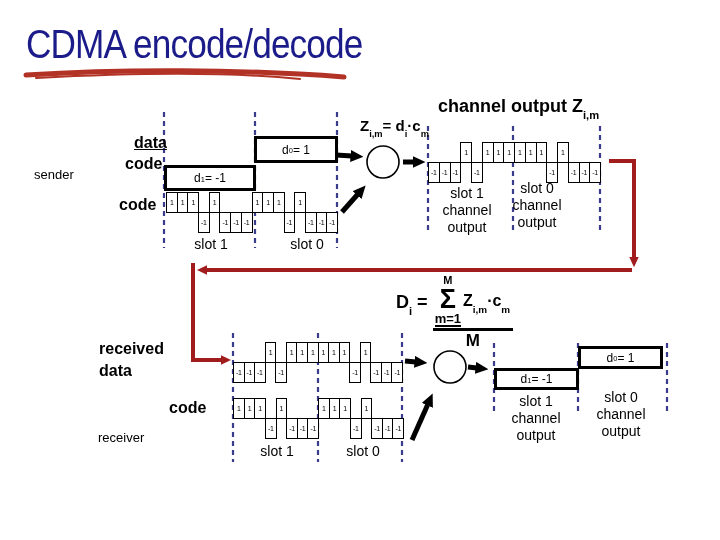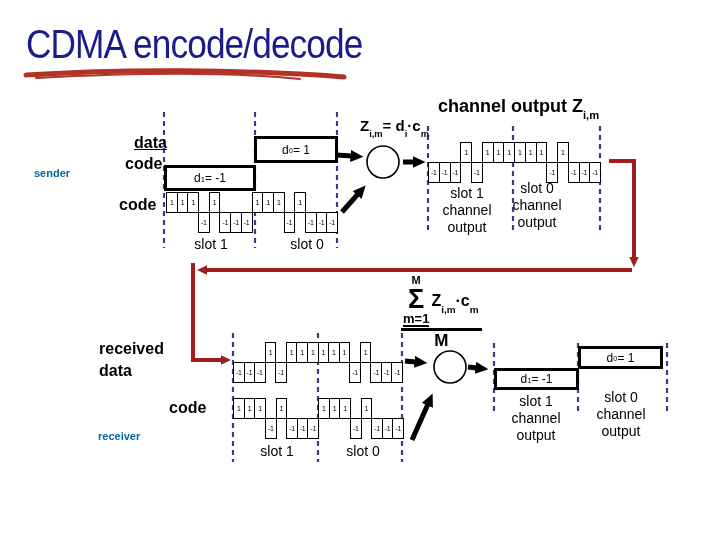--- a/index.html
+++ b/index.html
@@ -3,21 +3,21 @@
 <meta charset="utf-8">
 <style>
   html,body{margin:0;padding:0;background:#888;}
   .slide{position:relative;width:720px;height:540px;background:#ffffff;overflow:hidden;
          font-family:"Liberation Sans",sans-serif;color:#000;}
   svg.overlay{position:absolute;left:0;top:0;width:720px;height:540px;z-index:1;pointer-events:none;}
   .title{position:absolute;left:26px;top:22px;font-size:40px;font-weight:500;letter-spacing:-1px;
          color:#1b1b8a;transform:scaleX(0.88);transform-origin:left top;white-space:nowrap;z-index:2;}
   .heading{position:absolute;font-size:18px;font-weight:600;white-space:nowrap;z-index:2;}
   .lbl{position:absolute;font-size:16px;font-weight:bold;white-space:nowrap;z-index:2;}
-  .speaker{position:absolute;font-size:11px;font-weight:700;color:#0369a1;white-space:nowrap;z-index:2;}
+  .speaker{position:absolute;font-size:13px;font-weight:400;color:#000000;white-space:nowrap;z-index:2;}
   .slot{position:absolute;font-size:14px;text-align:center;white-space:nowrap;z-index:2;}
   .slotblock{position:absolute;font-size:14px;line-height:17px;text-align:center;z-index:2;}
   .zform{position:absolute;font-size:15px;font-weight:bold;white-space:nowrap;z-index:2;margin-left:20px;}
   sub{font-size:0.62em;position:relative;top:0.25em;line-height:0;}
   .dbox{position:absolute;border:3px solid #000;background:#fff;display:flex;align-items:center;
         justify-content:center;font-size:12px;z-index:2;box-sizing:border-box;}
   .wave{position:absolute;display:flex;height:40px;z-index:2;}
   .chip{flex:1;position:relative;}
   .bx{position:absolute;left:0;right:-1px;height:19px;border:1px solid #000;background:#fff;
       display:flex;align-items:center;justify-content:center;font-size:7px;letter-spacing:-0.3px;}
@@ -223,20 +223,21 @@
     <div>channel</div>
     <div>output</div>
   </div>
   <div class="slotblock" style="left:505px;top:180px;width:64px;">
     <div>slot 0</div>
     <div>channel</div>
     <div>output</div>
   </div>
 
   <div class="dformula" style="left:396px;top:275px;">
+    <div class="d-lhs"><span>D</span><sub>i</sub><span> =</span></div>
     <div class="frac">
       <div class="numer">
         <div class="sumcol">
           <div class="sum-upper">M</div>
           <div class="sum-sym">Σ</div>
           <div class="sum-lower">m=1</div>
         </div>
         <div class="zterm">
           <span>Z</span><sub>i,m</sub><span>·c</span><sub>m</sub>
         </div>

